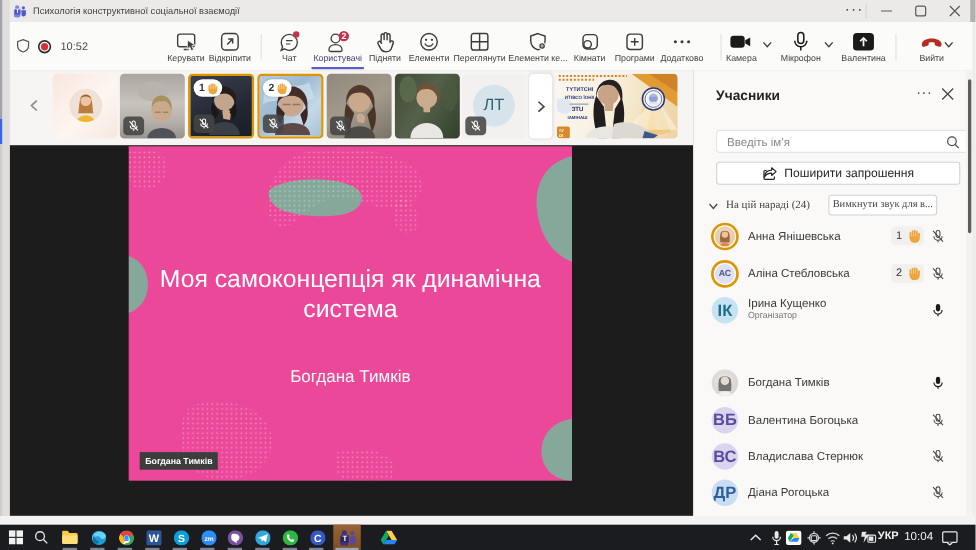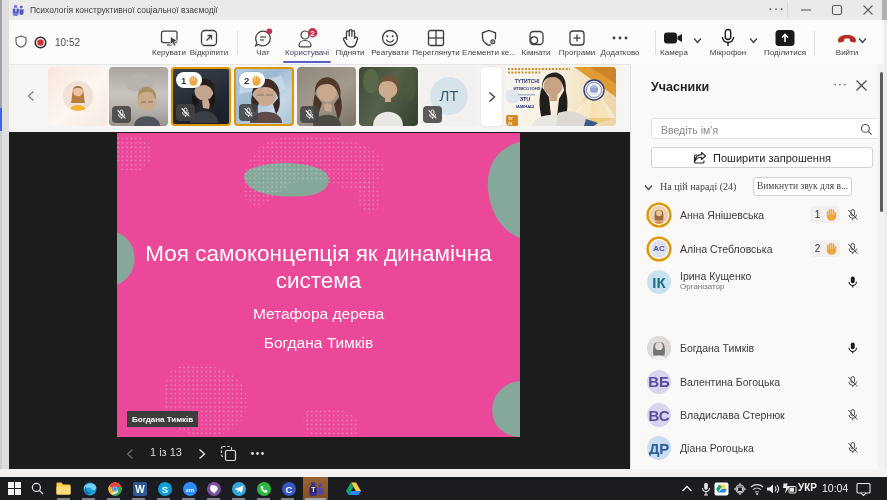--- a/index.html
+++ b/index.html
@@ -165,21 +165,21 @@
       </div>
       <div class="tbtn" style="left:351px">
         <div class="ic">
             <svg width="20" height="20" viewBox="0 0 20 20">
               <circle cx="10" cy="10" r="7.5" fill="none" stroke="#3d3b39" stroke-width="1.3"></circle>
               <circle cx="7.3" cy="8.2" r="1" fill="#3d3b39"></circle>
               <circle cx="12.7" cy="8.2" r="1" fill="#3d3b39"></circle>
               <path d="M6.5 12 a4 4 0 0 0 7 0" fill="none" stroke="#3d3b39" stroke-width="1.3" stroke-linecap="round"></path>
             </svg>
           </div>
-        <div class="lb">Реагувати</div>
+        <div class="lb">Елементи</div>
       </div>
       <div class="tbtn" style="left:397px">
         <div class="ic">
             <svg width="20" height="20" viewBox="0 0 20 20">
               <rect x="2.5" y="2.5" width="15" height="15" rx="2" fill="none" stroke="#3d3b39" stroke-width="1.3"></rect>
               <line x1="10" y1="2.5" x2="10" y2="17.5" stroke="#3d3b39" stroke-width="1.3"></line>
               <line x1="2.5" y1="10" x2="17.5" y2="10" stroke="#3d3b39" stroke-width="1.3"></line>
             </svg>
           </div>
         <div class="lb">Переглянути</div>
@@ -250,21 +250,21 @@
       <svg class="abs" style="left:739px;top:15px" width="11" height="11" viewBox="0 0 11 11">
           <path d="M2 3.5 L5.5 7.5 L9 3.5" fill="none" stroke="#3d3b39" stroke-width="1.2"></path>
         </svg>
       <div class="tbtn" style="left:746px">
         <div class="ic">
             <svg width="22" height="20" viewBox="0 0 22 20">
               <rect x="1.5" y="2" width="19" height="16" rx="3.5" fill="#1b1a19"></rect>
               <path d="M11 14 V7 M8 9.5 L11 6.5 L14 9.5" fill="none" stroke="#fbfbfa" stroke-width="1.6"></path>
             </svg>
           </div>
-        <div class="lb">Поділитися</div>
+        <div class="lb">Валентина</div>
       </div>
       <div class="vsep" style="left:805px"></div>
       <div class="tbtn" style="left:808px">
         <div class="ic">
             <svg width="24" height="20" viewBox="0 0 24 20">
               <path d="M3 12.5 C3 9 7 7 12 7 C17 7 21 9 21 12.5 L20.7 13.5 C20.5 14.3 19.7 14.7 18.9 14.5 L15.9 13.7 C15.2 13.5 14.7 12.9 14.7 12.1 V10.8 C13 10.3 11 10.3 9.3 10.8 V12.1 C9.3 12.9 8.8 13.5 8.1 13.7 L5.1 14.5 C4.3 14.7 3.5 14.3 3.3 13.5 Z" fill="#b62c22"></path>
             </svg>
           </div>
         <div class="lb">Вийти</div>
       </div>
@@ -450,41 +450,22 @@
           <path d="M403 9 C381 14 369 32 371 56 C373 82 387 99 403 105 Z" fill="#86a89b"></path>
           <path d="M-10 98 C8 98 20 112 17 131 C14 149 -4 156 -14 151 Z" fill="#86a89b"></path>
           <path d="M403 248 C384 250 372 266 376 284 C379 297 391 304 403 304 Z" fill="#86a89b"></path>
           <path d="M0 4 C14 -1 31 3 35 15 C38 27 29 38 15 40 C3 42 -3 30 0 4 Z" fill="url(#dots)"></path>
           <path d="M158 6 C190 -2 226 3 251 14 C263 20 269 30 265 43 C259 57 240 61 223 54 C203 46 187 44 173 52 C158 61 147 77 135 72 C123 66 123 48 130 33 C136 19 145 9 158 6 Z" fill="url(#dots)"></path>
           <path d="M248 44 C259 51 266 62 262 74 C258 83 247 82 243 73 C239 62 241 50 248 44 Z" fill="url(#dots)"></path>
           <path d="M56 236 C80 228 110 232 124 250 C136 266 130 288 112 298 C94 306 68 304 56 292 C44 280 44 248 56 236 Z" fill="url(#dots)"></path>
           <path d="M190 278 C210 272 232 276 240 288 C246 298 240 304 228 304 L196 304 C186 298 184 284 190 278 Z" fill="url(#dots)"></path>
         </svg>
         <div class="t1">Моя самоконцепція як динамічна<br>система</div>
-        <div class="t2">Метафора дерева</div>
         <div class="t3">Богдана Тимків</div>
         <div id="nametag">Богдана Тимків</div>
-      </div>
-      <div id="nav">
-        <svg class="abs" style="left:115px;top:5px" width="12" height="14" viewBox="0 0 12 14">
-            <path d="M8.5 2.5 L3.5 7 L8.5 11.5" fill="none" stroke="#686868" stroke-width="1.4"></path>
-          </svg>
-        <div class="abs" style="left:141px;top:4px;font-size:11px;color:#d9d9d9">1 із 13</div>
-        <svg class="abs" style="left:187px;top:5px" width="12" height="14" viewBox="0 0 12 14">
-            <path d="M3.5 2.5 L8.5 7 L3.5 11.5" fill="none" stroke="#e3e3e3" stroke-width="1.4"></path>
-          </svg>
-        <svg class="abs" style="left:211px;top:3px" width="17" height="17" viewBox="0 0 17 17">
-            <rect x="1.5" y="1.5" width="10" height="10" rx="1.5" fill="none" stroke="#dedede" stroke-width="1.2" stroke-dasharray="2.4 1.8"></rect>
-            <rect x="5.5" y="5.5" width="10" height="10" rx="1.5" fill="#1c1c1c" stroke="#dedede" stroke-width="1.2"></rect>
-          </svg>
-        <svg class="abs" style="left:241px;top:5px" width="15" height="13" viewBox="0 0 15 13">
-            <circle cx="2.5" cy="6.5" r="1.4" fill="#dedede"></circle>
-            <circle cx="7.5" cy="6.5" r="1.4" fill="#dedede"></circle>
-            <circle cx="12.5" cy="6.5" r="1.4" fill="#dedede"></circle>
-          </svg>
       </div>
     </div>
     <div id="panel">
       <div class="hdr">Учасники</div>
       <div class="abs" style="left:202px;top:12px;font-size:13px;letter-spacing:0.5px;color:#424242">···</div>
       <svg class="abs" style="left:224px;top:15px" width="13" height="13" viewBox="0 0 13 13">
           <path d="M1.5 1.5 L11.5 11.5 M11.5 1.5 L1.5 11.5" stroke="#424242" stroke-width="1.1"></path>
         </svg>
       <div id="searchbox">
         <div class="ph">Введіть ім’я</div>

